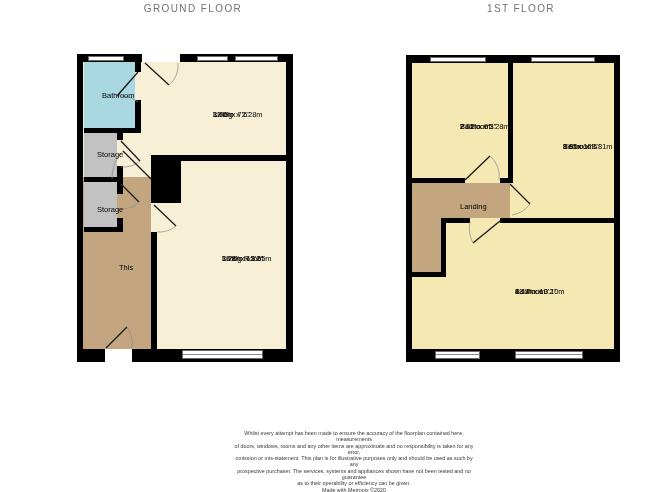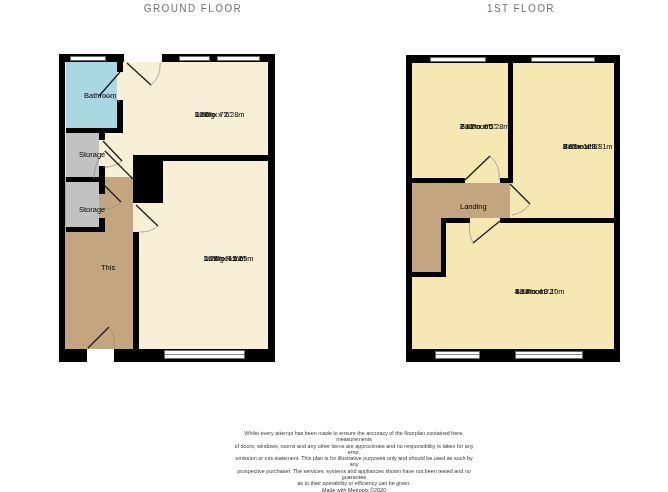--- a/index.html
+++ b/index.html
@@ -27,21 +27,21 @@
               font-size:5.4px;line-height:6.3px;color:#3a3a3a;}
 </style>
 </head>
 <body>
 
 <div class="canvas">
 
   <div class="title" style="left:180px">GROUND FLOOR</div>
   <div class="title" style="left:508px">1ST FLOOR</div>
 
-  <div class="plan" style="left:46px;top:54px;width:180px;height:308px">
+  <div class="plan" style="left:64px;top:54px;width:180px;height:308px">
 
     <div class="wall" style="left:0;top:0;width:216px;height:8px"></div>
     <div class="wall" style="left:0;top:0;width:6px;height:308px"></div>
     <div class="wall" style="left:209px;top:0;width:7px;height:308px"></div>
     <div class="wall" style="left:0;top:295px;width:216px;height:13px"></div>
 
     <div class="fill-ground" style="left:6px;top:8px;width:203px;height:287px"></div>
     <div class="fill-hall" style="left:6px;top:123px;width:68px;height:172px"></div>
     <div class="fill-bath" style="left:7px;top:8px;width:51px;height:66px"></div>
     <div class="fill-store" style="left:7px;top:79px;width:33px;height:44px"></div>

